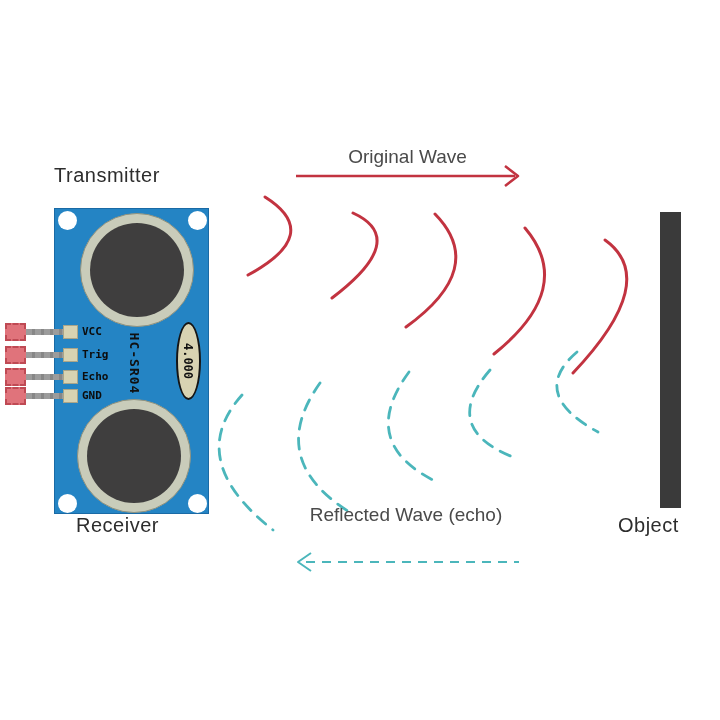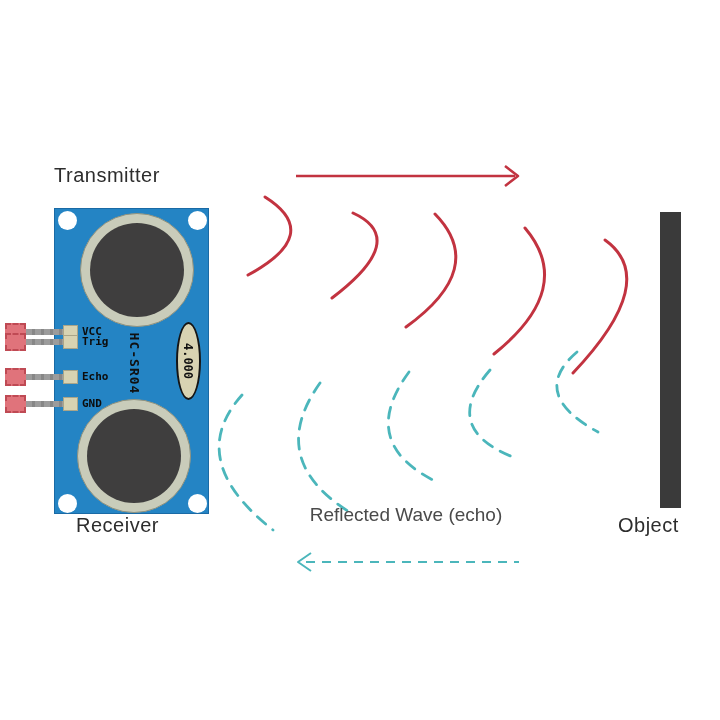--- a/index.html
+++ b/index.html
@@ -81,20 +81,21 @@
       <line class="arrow-red" x1="296" y1="176" x2="515" y2="176"></line>
       <polyline class="arrow-red" points="505,166 518,176 505,186" stroke-linejoin="round"></polyline>
     </g>
 
     <g>
       <line class="arrow-teal arrow-teal-dash" x1="306" y1="562" x2="519" y2="562"></line>
       <polyline class="arrow-teal" points="311,553 298,562 311,571" stroke-linejoin="round"></polyline>
     </g>
   </svg>
 
+  <div class="caption" style="left:295px;top:146px;width:225px;">Original Wave</div>
   <div class="caption" style="left:292px;top:504px;width:228px;">Reflected Wave (echo)</div>
   <div class="big-label" style="left:54px;top:164px;">Transmitter</div>
   <div class="big-label" style="left:76px;top:514px;">Receiver</div>
   <div class="big-label" style="left:618px;top:514px;text-align:right;">Object</div>
 
   <div id="object-bar"></div>
 
   <div id="board">
     <div class="hole" style="left:3px;top:2px;"></div>
     <div class="hole" style="left:133px;top:2px;"></div>
@@ -116,32 +117,32 @@
       <span id="display-text">4.000</span>
     </div>
   </div>
 
   <div class="pin-row" style="top:324px;">
     <div class="connector-pad"></div>
     <div class="pin-wire"></div>
     <div class="pin-header"></div>
     <span class="pin-label">VCC</span>
   </div>
-  <div class="pin-row" style="top:334px;">
+  <div class="pin-row" style="top:347px;">
     <div class="connector-pad"></div>
     <div class="pin-wire"></div>
     <div class="pin-header"></div>
     <span class="pin-label">Trig</span>
   </div>
   <div class="pin-row" style="top:369px;">
     <div class="connector-pad"></div>
     <div class="pin-wire"></div>
     <div class="pin-header"></div>
     <span class="pin-label">Echo</span>
   </div>
-  <div class="pin-row" style="top:396px;">
+  <div class="pin-row" style="top:388px;">
     <div class="connector-pad"></div>
     <div class="pin-wire"></div>
     <div class="pin-header"></div>
     <span class="pin-label">GND</span>
   </div>
 
 </div>
 
 </body></html>

